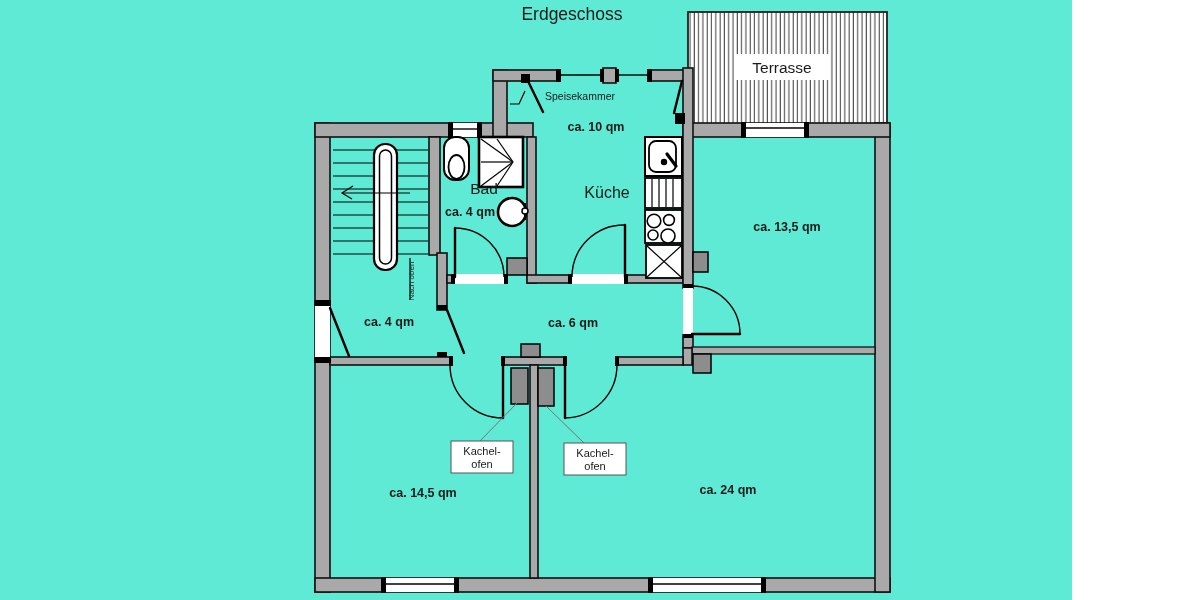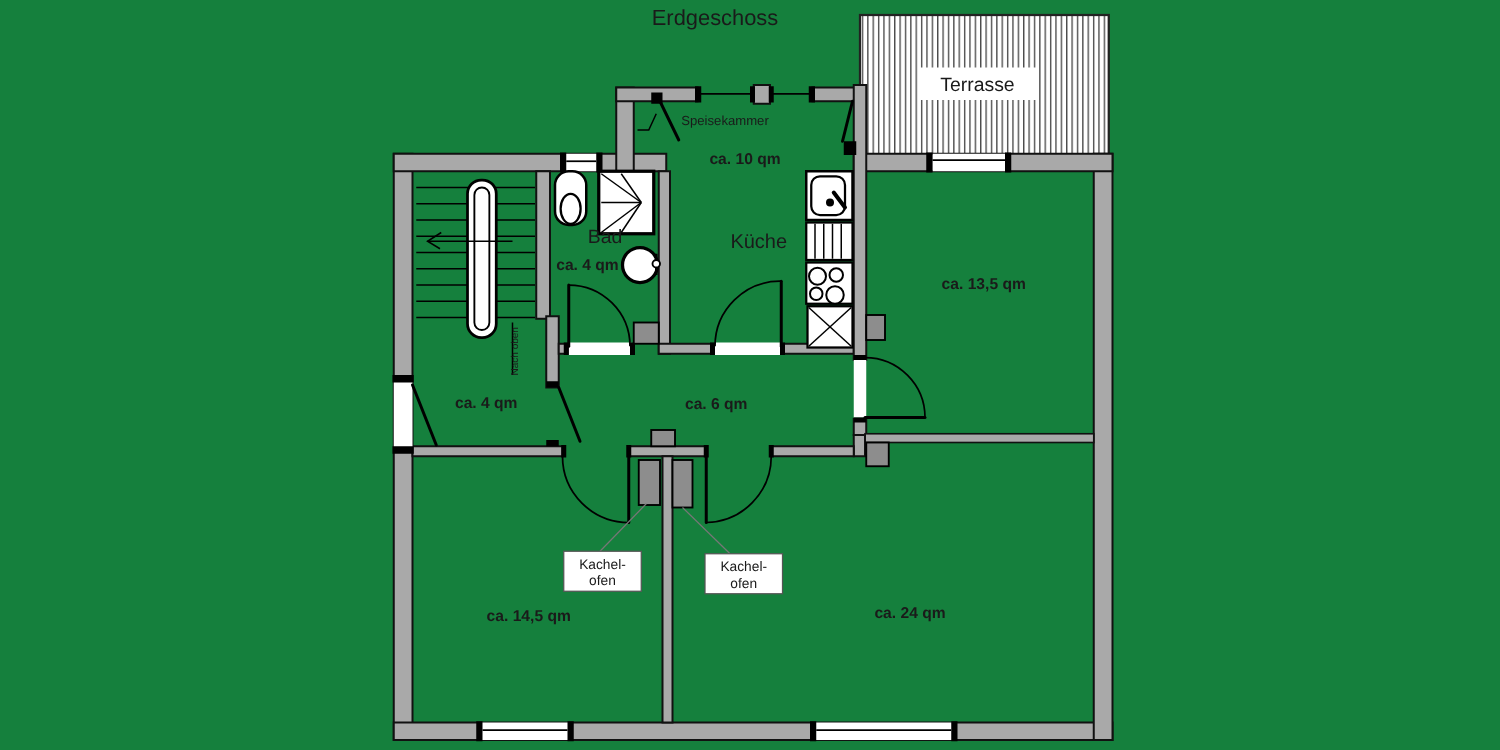--- a/index.html
+++ b/index.html
@@ -1,16 +1,16 @@
 <!DOCTYPE html>
 <html><head>
 <meta charset="utf-8">
 <style>
   html,body{margin:0;padding:0;background:#ffffff;}
-  .stage{width:1200px;height:600px;background:#15803d;position:relative;overflow:hidden;}
+  .stage{width:1072px;height:600px;background:#5eead4;position:relative;overflow:hidden;}
   svg{display:block;}
   text{font-family:"Liberation Sans","DejaVu Sans",sans-serif;fill:#1a1a1a;}
   .title-lbl{font-size:17.5px;}
   .room-lbl{font-size:15.5px;}
   .kueche-lbl{font-size:16px;}
   .area-lbl{font-size:12.5px;font-weight:bold;}
   .small-lbl{font-size:10.5px;}
   .oven-lbl{font-size:11px;}
   .stair-lbl{font-size:8px;}
   .wall{fill:#a9a9a9;stroke:#111111;stroke-width:1.6;}

